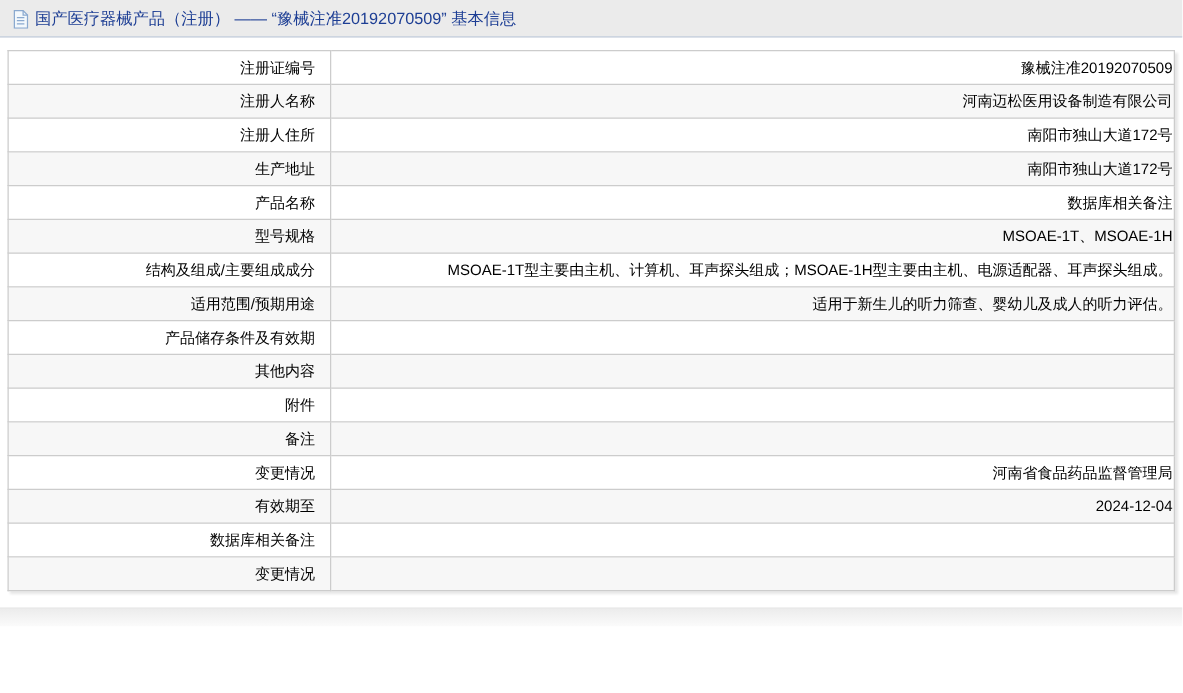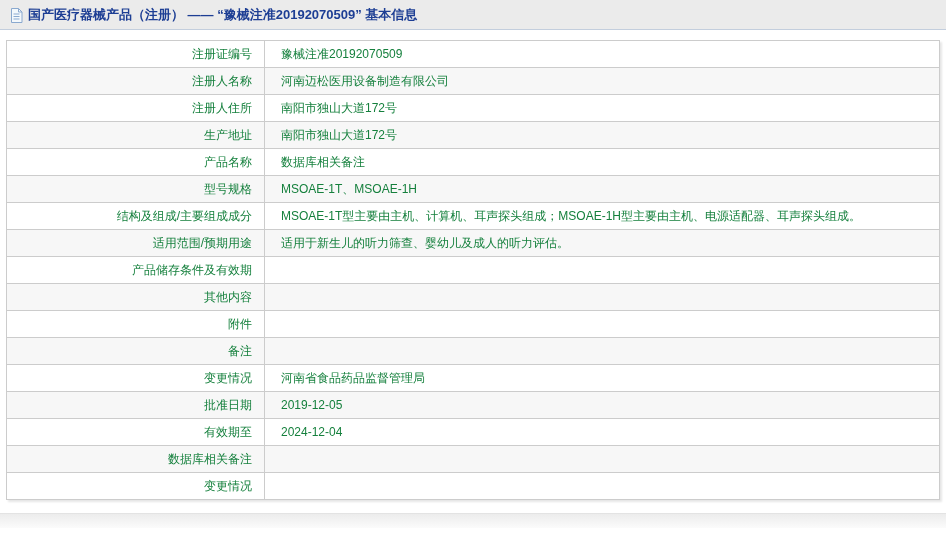--- a/index.html
+++ b/index.html
@@ -21,51 +21,51 @@
     box-sizing: border-box;
   }
   .doc-icon {
     flex: 0 0 auto;
     display: inline-flex;
     margin-top: 1px;
   }
   .page-title {
     color: #1d3e94;
     font-size: 13px;
-    font-weight: bold;
+    font-weight: normal;
     margin-left: 5px;
     white-space: nowrap;
   }
   .info-table {
     width: 934px;
     margin: 10px 6px 0 6px;
     border-collapse: collapse;
     table-layout: fixed;
     background: #ffffff;
     box-shadow: 2px 2px 2px rgba(0,0,0,0.10);
   }
   .info-table td {
     border: 1px solid #cccccc;
     height: 26px;
     font-size: 12px;
-    color: #15803d;
+    color: #000000;
     padding-top: 0;
     padding-bottom: 0;
     vertical-align: middle;
     overflow: hidden;
     white-space: nowrap;
   }
   .info-table td.lbl {
     width: 244px;
     text-align: right;
     padding-right: 12px;
   }
   .info-table td.val {
-    text-align: left;
-    padding-left: 16px;
+    text-align: right;
+    padding-left: 4px;
   }
   .info-table tr:nth-child(even) {
     background: #f7f7f7;
   }
   .footer-bar {
     margin-top: 13px;
     height: 14px;
     border-top: 1px solid #e3e3e3;
     background: linear-gradient(to bottom, #ececec, #fbfbfb);
   }
@@ -134,24 +134,20 @@
     </tr>
     <tr>
       <td class="lbl">备注</td>
       <td class="val"></td>
     </tr>
     <tr>
       <td class="lbl">变更情况</td>
       <td class="val">河南省食品药品监督管理局</td>
     </tr>
     <tr>
-      <td class="lbl">批准日期</td>
-      <td class="val">2019-12-05</td>
-    </tr>
-    <tr>
       <td class="lbl">有效期至</td>
       <td class="val">2024-12-04</td>
     </tr>
     <tr>
       <td class="lbl">数据库相关备注</td>
       <td class="val"></td>
     </tr>
     <tr>
       <td class="lbl">变更情况</td>
       <td class="val"></td>

